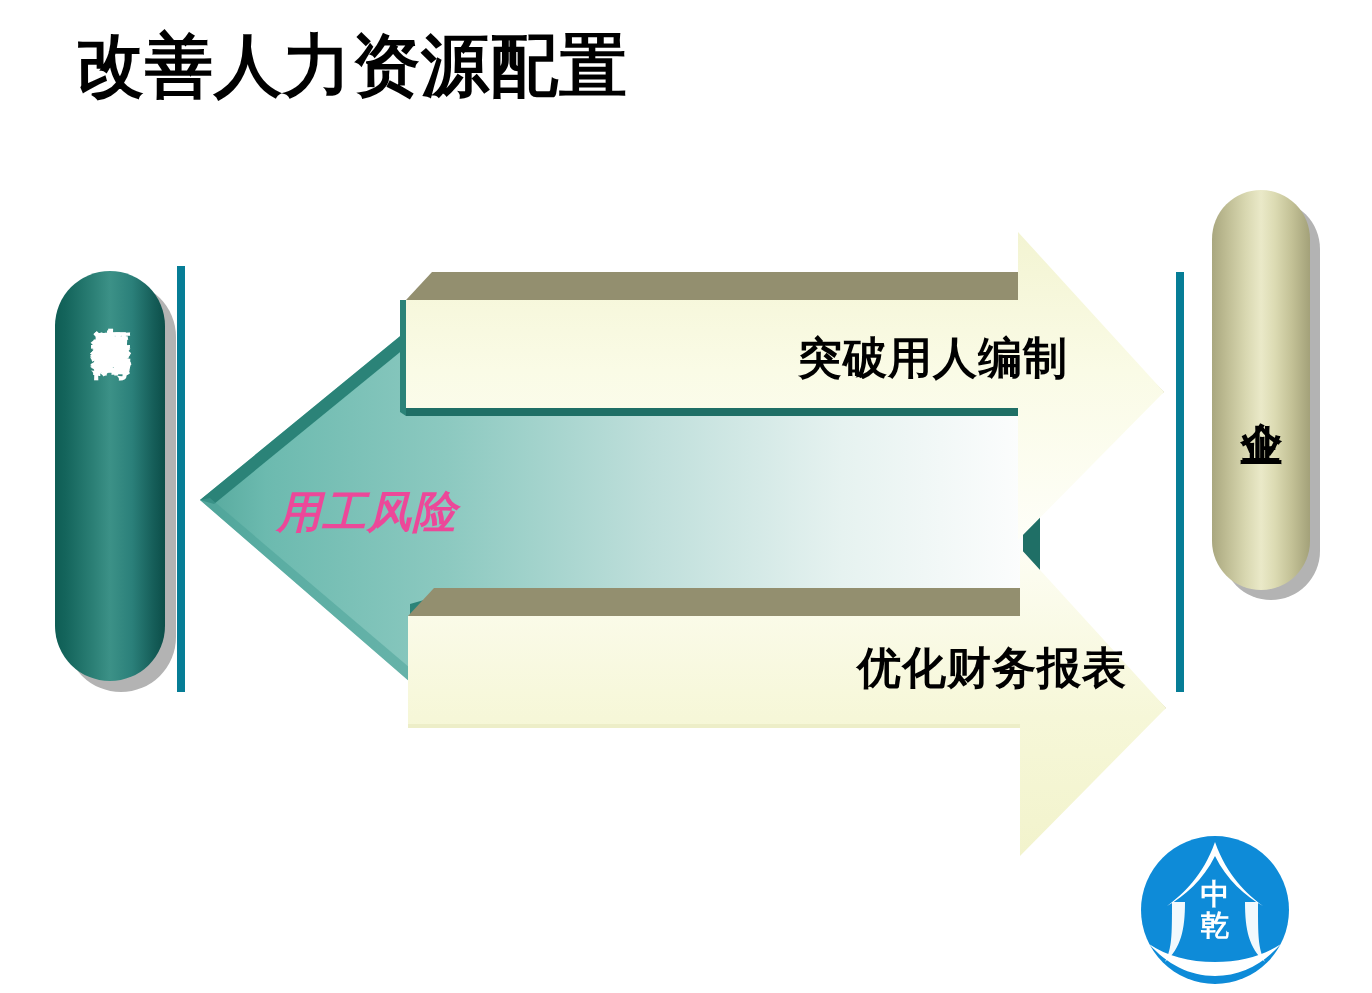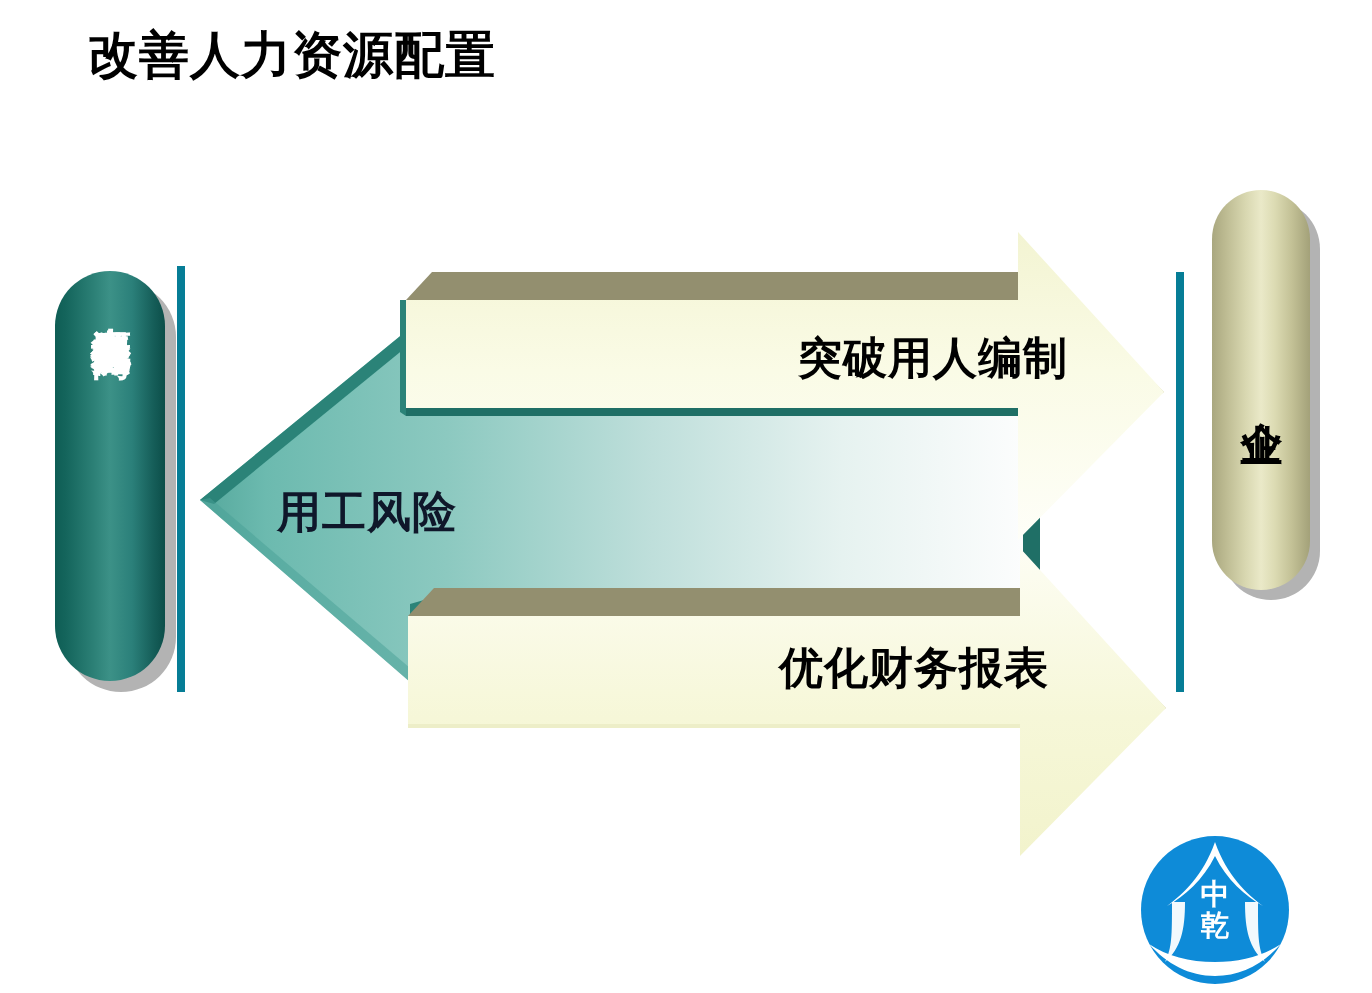--- a/index.html
+++ b/index.html
@@ -14,23 +14,23 @@
     position: relative;
     width: 1372px;
     height: 993px;
     background: #ffffff;
     overflow: hidden;
   }
 
   
   #slide-title {
     position: absolute;
-    left: 88px;
+    left: 76px;
     top: 28px;
-    font-size: 50px;
+    font-size: 68px;
     font-weight: bold;
     color: #000000;
     letter-spacing: 1px;
     line-height: 1.1;
     white-space: nowrap;
   }
 
   
   .vrule {
     position: absolute;
@@ -96,22 +96,22 @@
 
   
   .arrow-label {
     position: absolute;
     font-size: 44px;
     font-weight: bold;
     white-space: nowrap;
     letter-spacing: 1px;
   }
   #label-top    { left: 798px; top: 329px; color: #000000; }
-  #label-bottom { left: 779px; top: 639px; color: #000000; }
-  #label-middle { left: 277px; top: 483px; color: #0f172a; }
+  #label-bottom { left: 857px; top: 639px; color: #000000; }
+  #label-middle { left: 277px; top: 483px; color: #ec4899; font-style: italic; }
 
   
   #logo {
     position: absolute;
     left: 1141px;
     top: 836px;
     width: 148px;
     height: 148px;
   }
   #logo-text {

